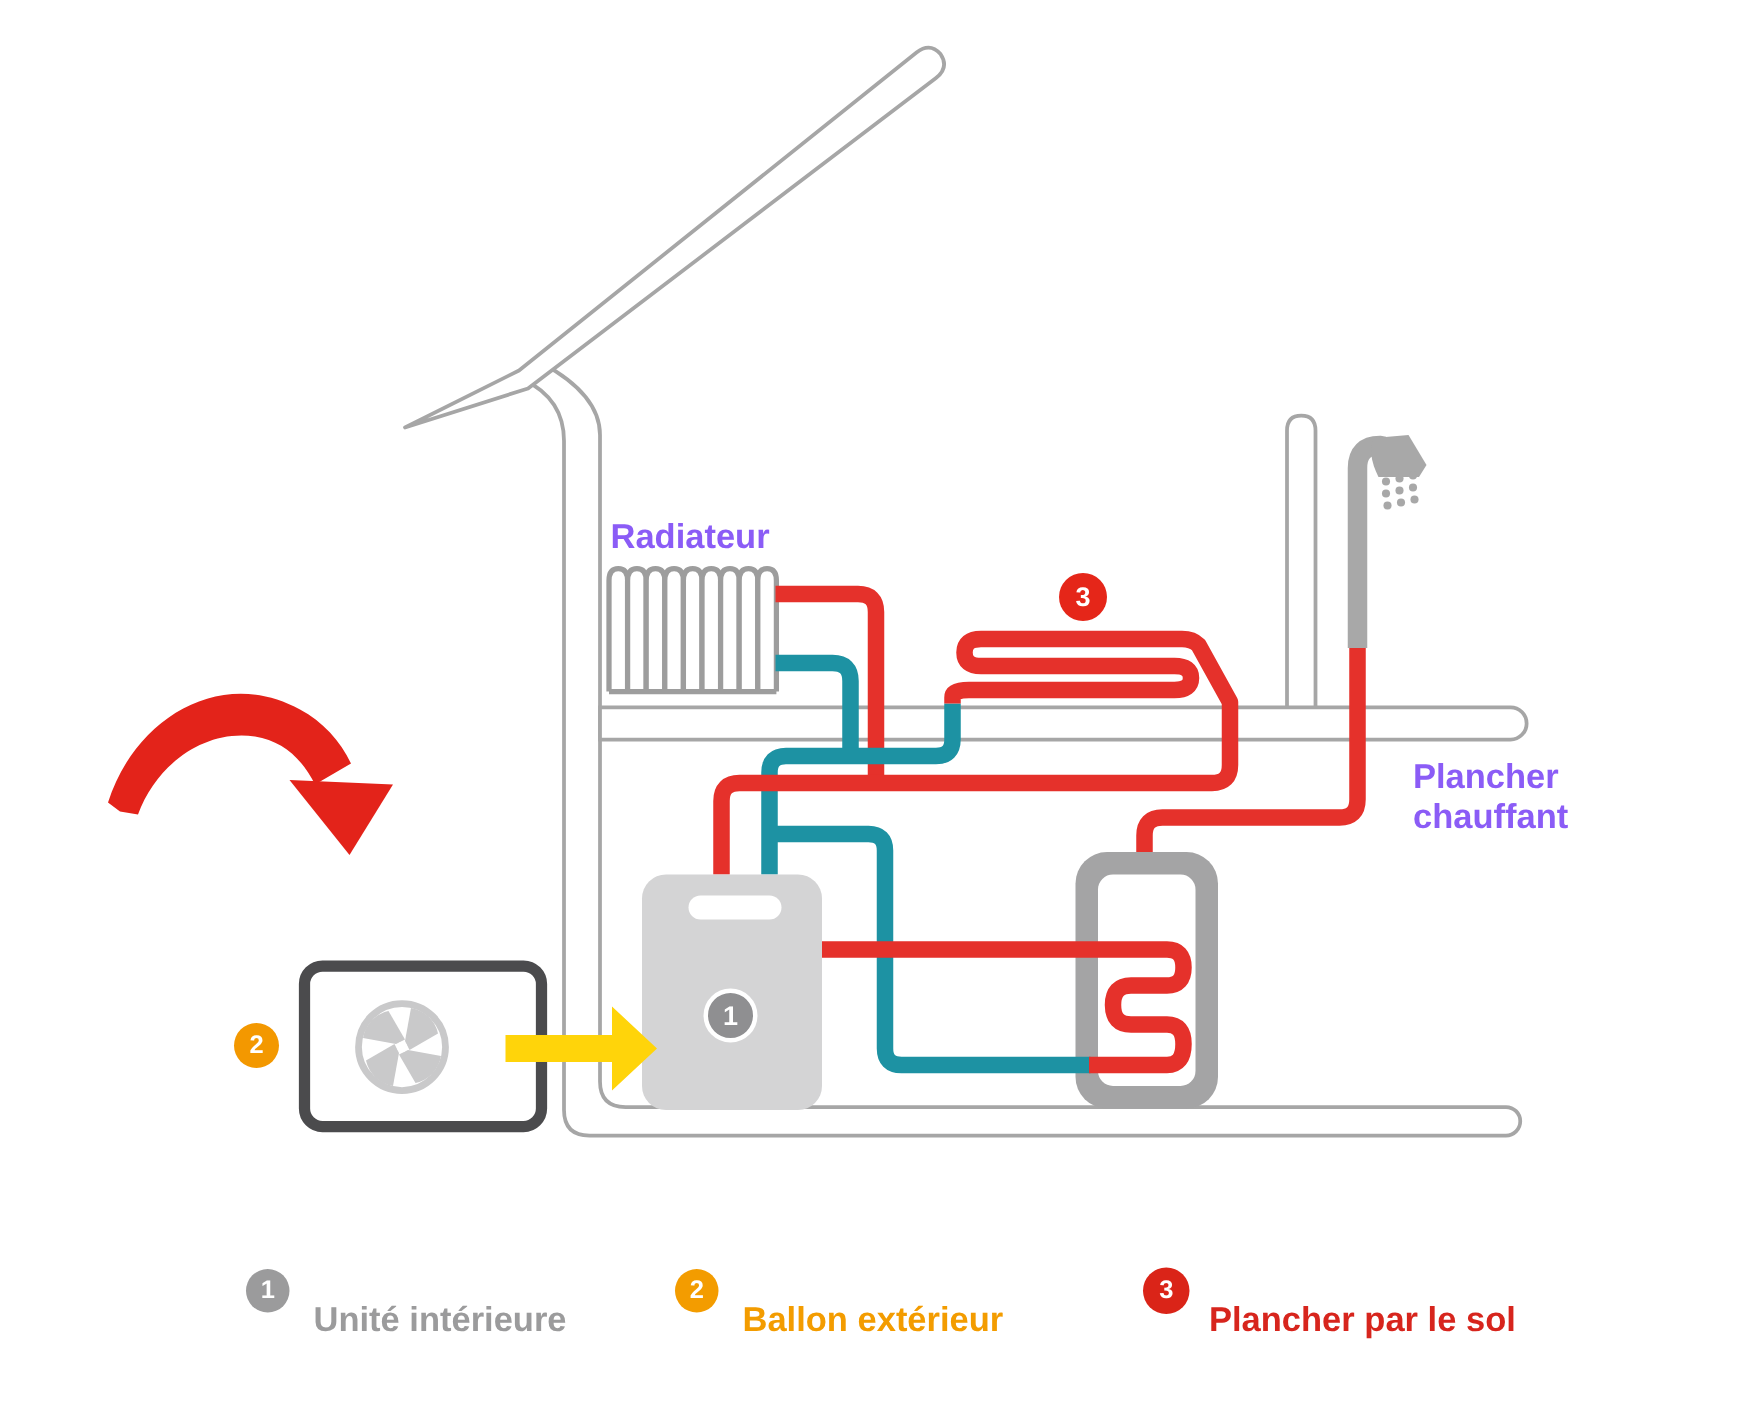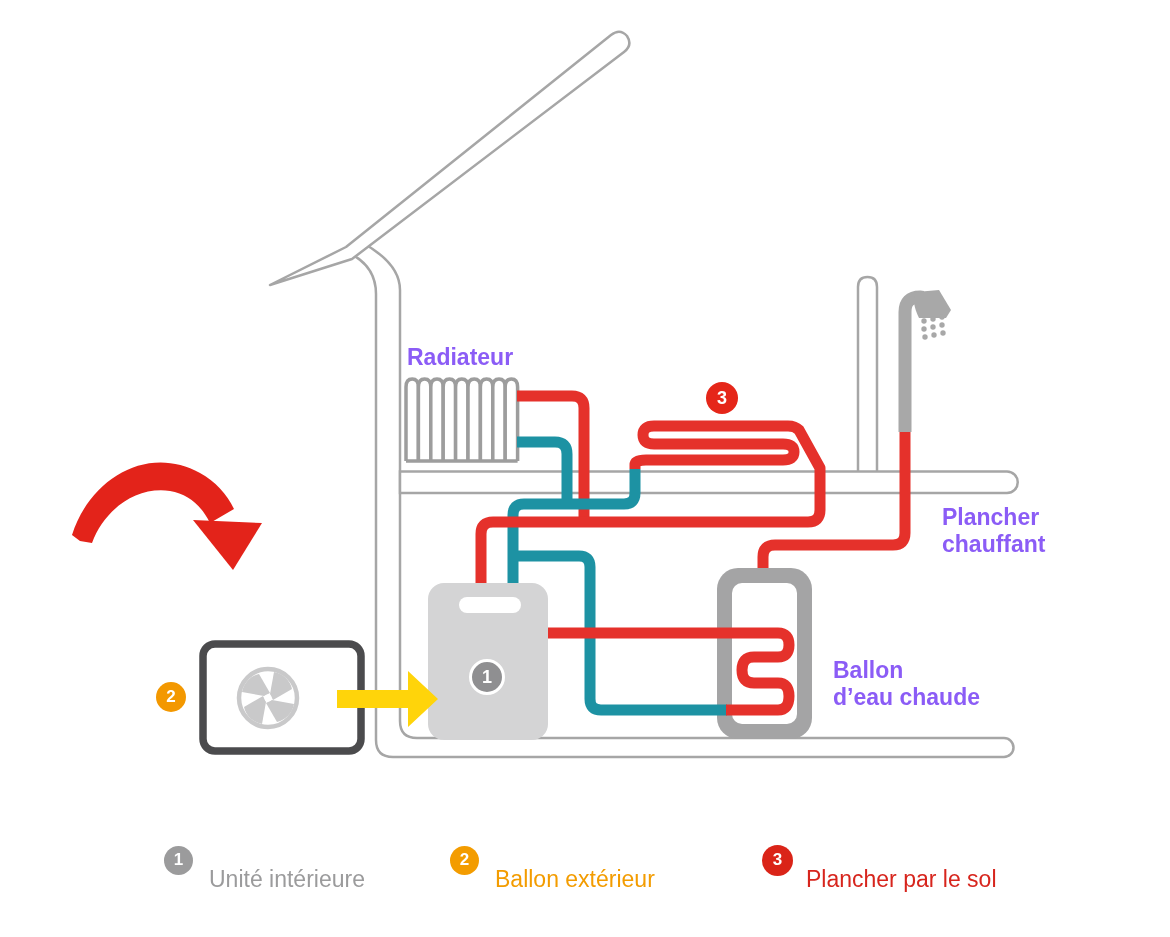--- a/index.html
+++ b/index.html
@@ -8,21 +8,21 @@
   svg{position:absolute;left:0;top:0;}
   .label{position:absolute;font-weight:700;font-size:23px;color:#8b5cf6;line-height:27px;white-space:nowrap;}
   .badge{position:absolute;border-radius:50%;display:flex;align-items:center;justify-content:center;
          color:#fff;font-weight:700;font-size:18px;}
   .badge-1{left:469px;top:659px;width:30px;height:30px;background:#8f8f91;border:3px solid #ffffff;}
   .badge-2{left:156px;top:682px;width:30px;height:30px;background:#f39800;font-size:17px;}
   .badge-3{left:706px;top:382px;width:32px;height:32px;background:#e52619;}
   .legend-item{position:absolute;top:844px;display:flex;align-items:center;height:32px;}
   .legend-dot{border-radius:50%;display:flex;align-items:center;justify-content:center;
               color:#fff;font-weight:700;font-size:17px;flex:0 0 auto;}
-  .legend-label{font-weight:400;font-size:23px;white-space:nowrap;margin-top:39px;}
+  .legend-label{font-weight:700;font-size:23px;white-space:nowrap;margin-top:39px;}
   .legend-item-1{left:164px;}
   .legend-item-1 .legend-dot{width:29px;height:29px;background:#9b9b9c;margin-right:16px;}
   .legend-item-1 .legend-label{color:#9b9b9c;}
   .legend-item-2{left:450px;}
   .legend-item-2 .legend-dot{width:29px;height:29px;background:#f39c00;margin-right:16px;}
   .legend-item-2 .legend-label{color:#f39c00;}
   .legend-item-3{left:762px;}
   .legend-item-3 .legend-dot{width:31px;height:31px;background:#da2418;margin-right:13px;}
   .legend-item-3 .legend-label{color:#d7251d;}
 </style>
@@ -121,24 +121,20 @@
     </g>
   </svg>
 
   <div class="label" style="left:407px;top:344px;">Radiateur</div>
 
   <div class="label" style="left:930px;top:504px;margin-left:12px;">
     <div>Plancher</div>
     <div>chauffant</div>
   </div>
 
-  <div class="label" style="left:833px;top:657px;">
-    <div>Ballon</div>
-    <div>d’eau chaude</div>
-  </div>
 
   <div class="badge badge-1">1</div>
   <div class="badge badge-2">2</div>
   <div class="badge badge-3">3</div>
 
   <div class="legend-item legend-item-1">
     <div class="legend-dot">1</div>
     <div class="legend-label">Unité intérieure</div>
   </div>
   <div class="legend-item legend-item-2">

